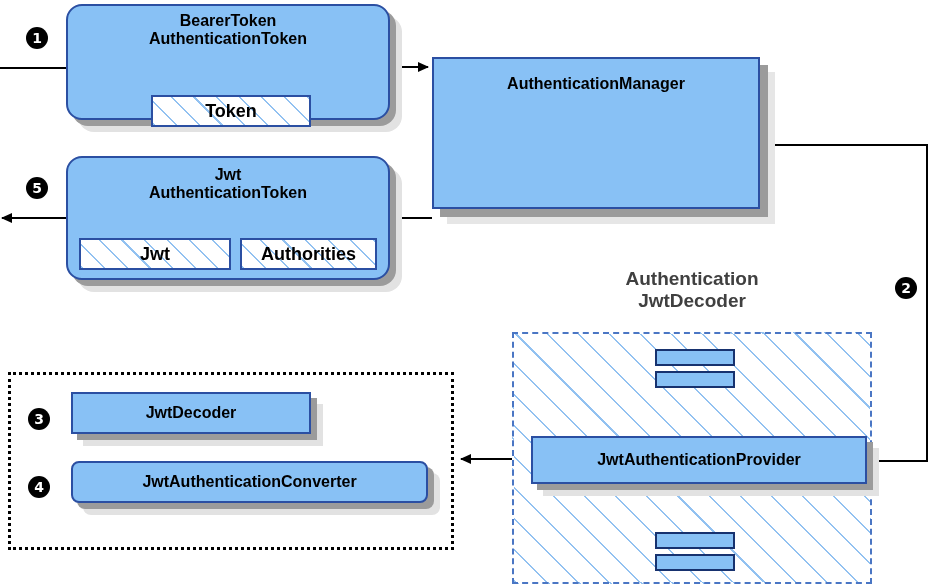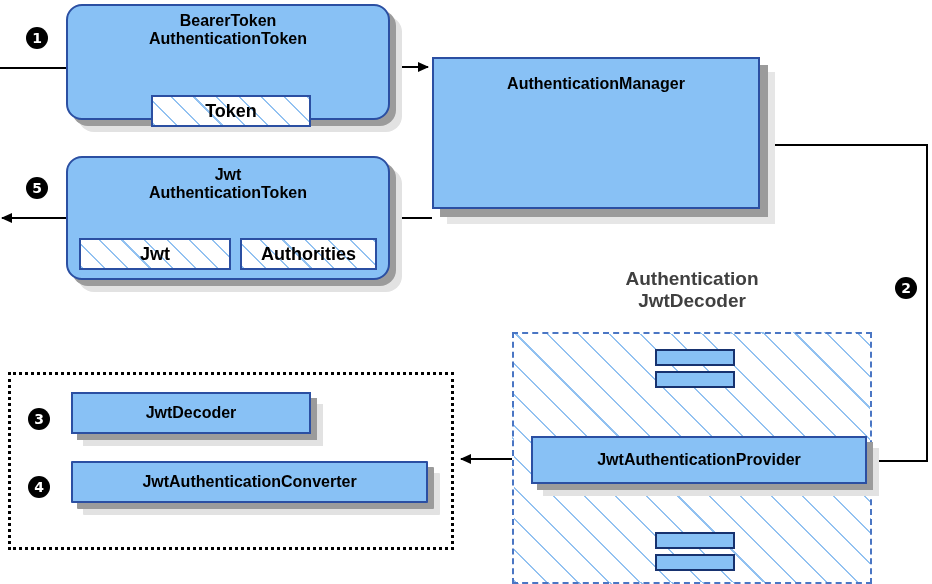--- a/index.html
+++ b/index.html
@@ -209,17 +209,17 @@
   <div class="node blue-fill shadow2" style="left:521px; top:436px; width:336px; height:48px; border-radius:0;margin-left:10px;">
     <span class="t-lg">JwtAuthenticationProvider</span>
   </div>
 
   <div class="dotted-region" style="position:absolute; left:8px; top:372px; width:446px; height:178px;"></div>
 
   <div class="node blue-fill shadow2" style="left:71px; top:392px; width:240px; height:42px; border-radius:0;">
     <span class="t-lg">JwtDecoder</span>
   </div>
 
-  <div class="node blue-fill shadow2" style="left:71px; top:461px; width:357px; height:42px; border-radius:1px;">
+  <div class="node blue-fill shadow2" style="left:71px; top:461px; width:357px; height:42px; border-radius:8px;">
     <span class="t-lg">JwtAuthenticationConverter</span>
   </div>
 
 </div>
 
 </body></html>

